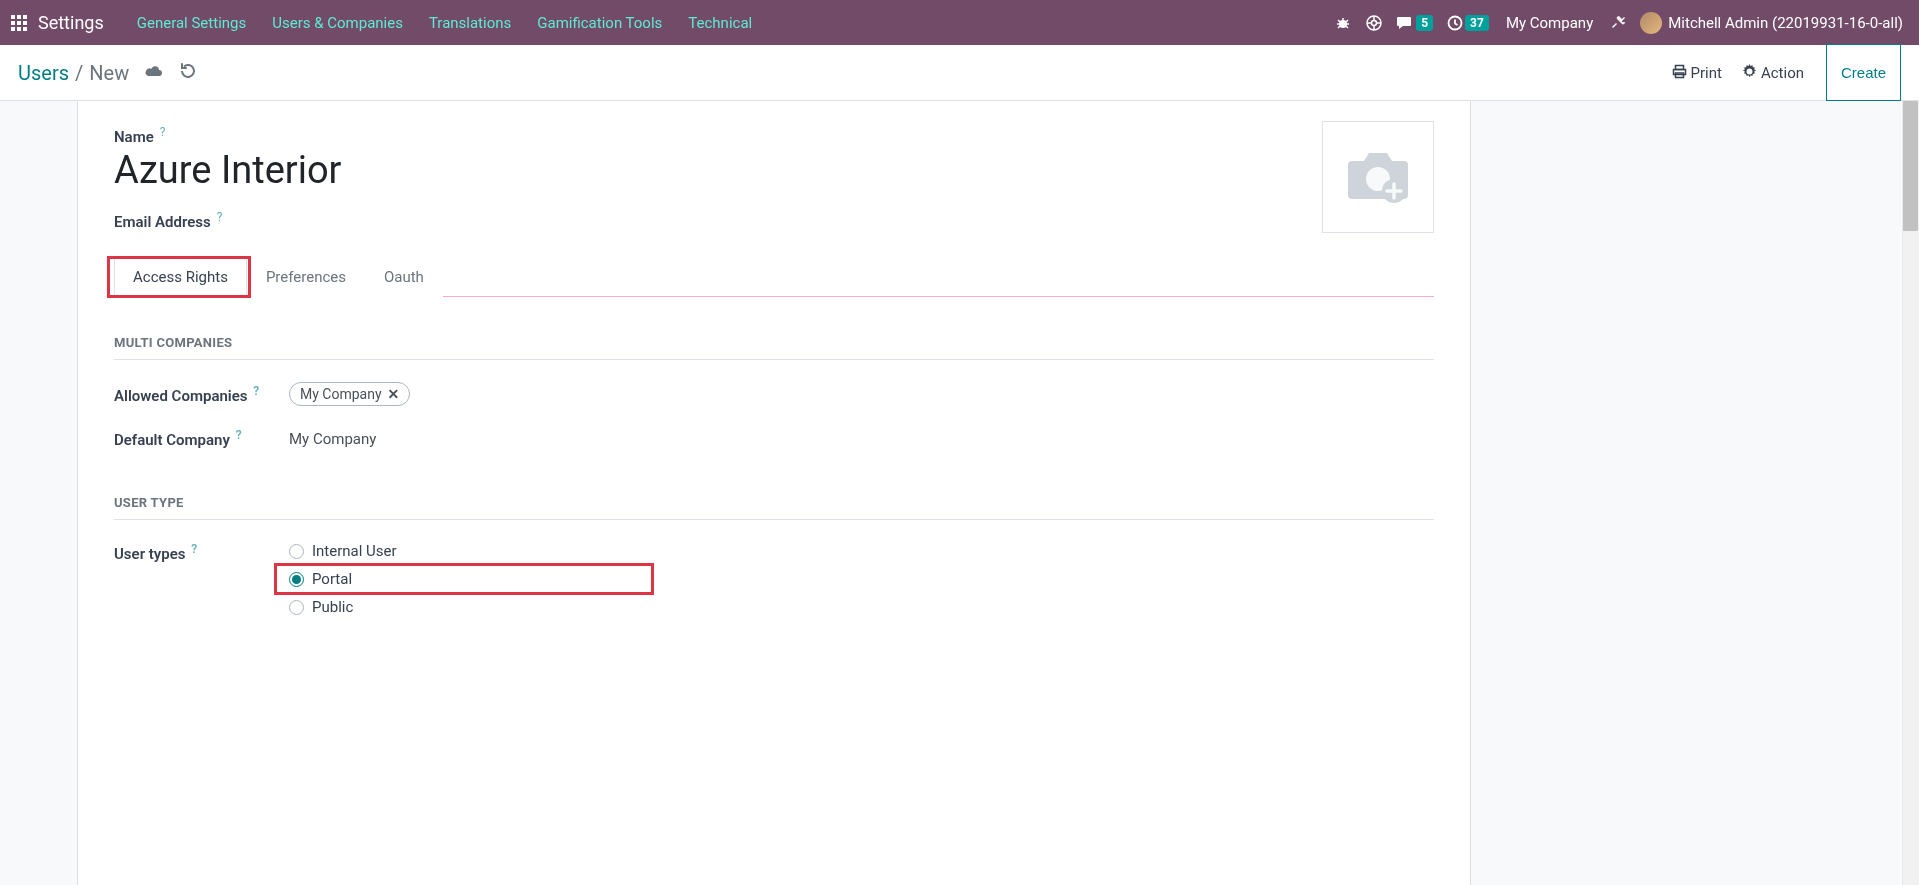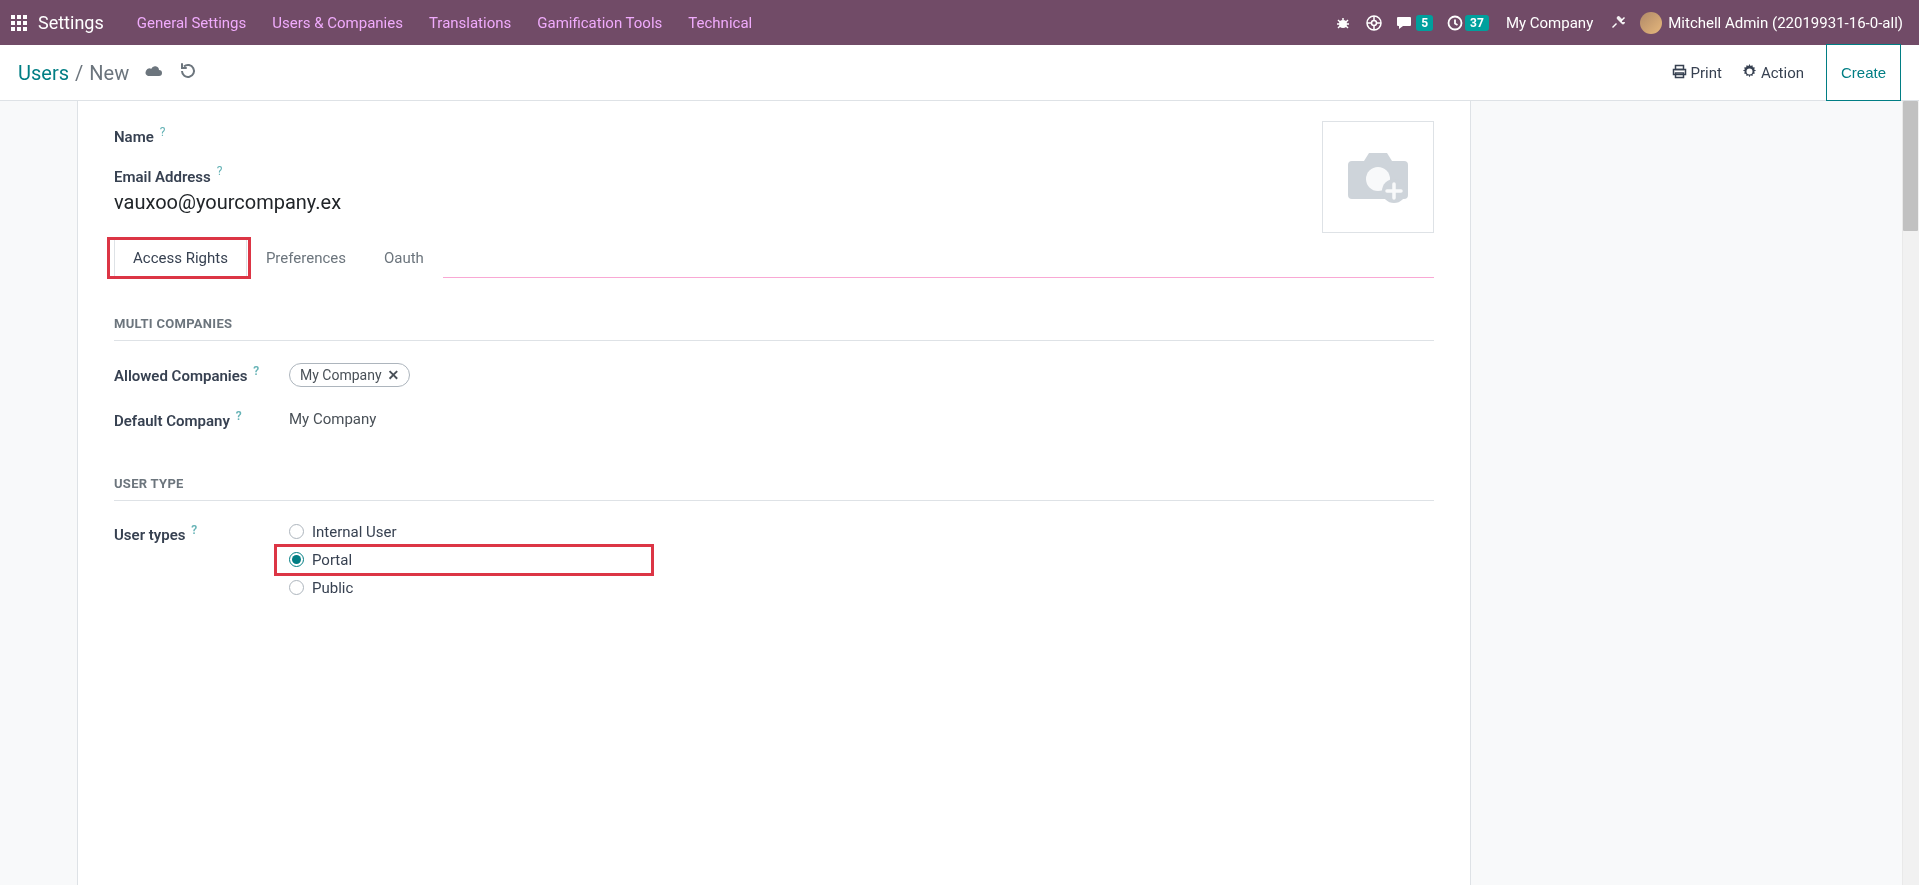--- a/index.html
+++ b/index.html
@@ -10,21 +10,21 @@
     height: 45px;
     background: #714B67;
     display: flex;
     align-items: center;
     color: #fff;
     padding: 0 10px;
     font-size: 15px;
   }
   .navbar .apps-icon { width: 18px; height: 18px; display: inline-flex; align-items: center; justify-content: center; margin-right: 10px; cursor: pointer; }
   .navbar .app-title { font-size: 18px; font-weight: 400; margin-right: 20px; }
-  .navbar .menu-item { color: #f0abfc; margin: 0 13px; cursor: pointer; font-size: 15px; text-align: center; }
+  .navbar .menu-item { color: #5eead4; margin: 0 13px; cursor: pointer; font-size: 15px; text-align: center; }
   .navbar .spacer { flex: 1; }
   .navbar .nav-icon { margin: 0 7px; cursor: pointer; display: inline-flex; align-items: center; position: relative; }
   .navbar .badge { background: #00A09D; color: #fff; font-size: 12px; font-weight: 700; padding: 1px 5px; border-radius: 3px; margin-left: 2px; }
   .navbar .company-name { margin: 0 10px; cursor: pointer; }
   .navbar .avatar { width: 22px; height: 22px; border-radius: 50%; background: linear-gradient(135deg,#b08968,#e6b87c); display: inline-block; margin: 0 6px; }
   .navbar .user-name { margin-right: 6px; }
 
   
   .control-bar {
     height: 56px;
@@ -245,25 +245,25 @@
         <circle cx="36" cy="32" r="12" fill="#f8f9fa"></circle>
         <circle cx="52" cy="44" r="12" fill="#ced4da"></circle>
         <path d="M52 37 v14 M45 44 h14" stroke="#f8f9fa" stroke-width="3.5" stroke-linecap="round"></path>
       </svg>
     </div>
 
     <div>
       <span class="label-field">Name</span>
       <span class="help-q">?</span>
     </div>
+    <div class="name-value">Azure Interior</div>
 
     <div class="email-section">
       <span class="label-field">Email Address</span>
       <span class="help-q">?</span>
-      <div class="email-value">vauxoo@yourcompany.ex</div>
     </div>
 
     <div class="tabs">
       <div class="tab active tab-hl">Access Rights</div>
       <div class="tab">Preferences</div>
       <div class="tab">Oauth</div>
     </div>
 
     <div class="section-title">MULTI COMPANIES</div>
 

